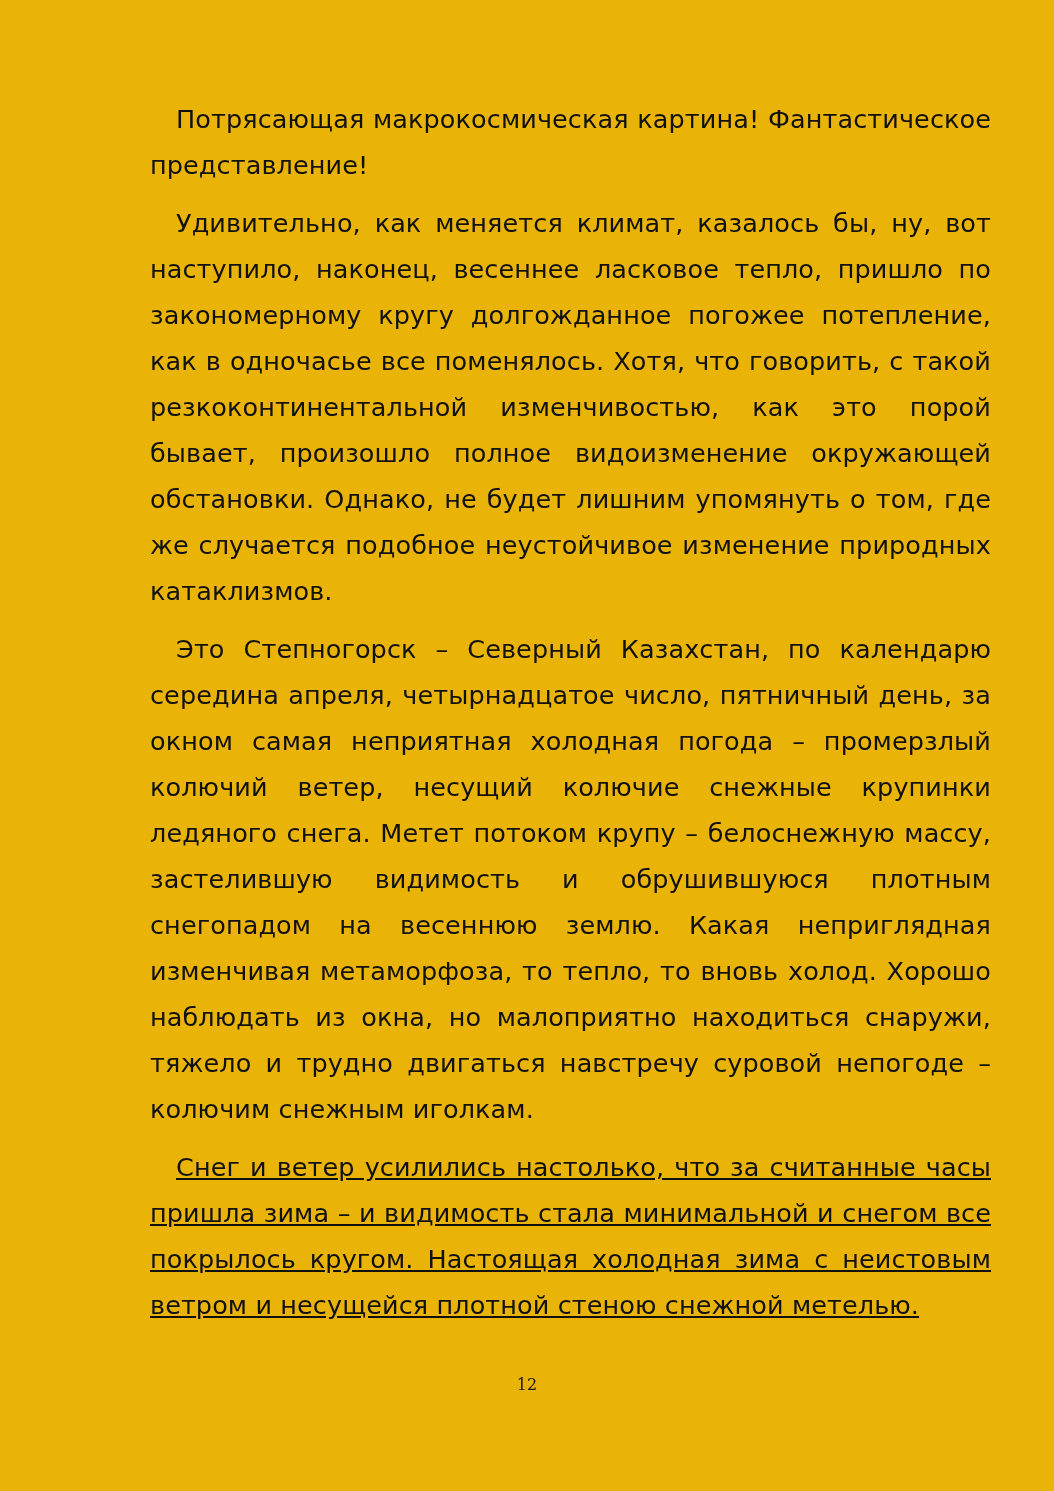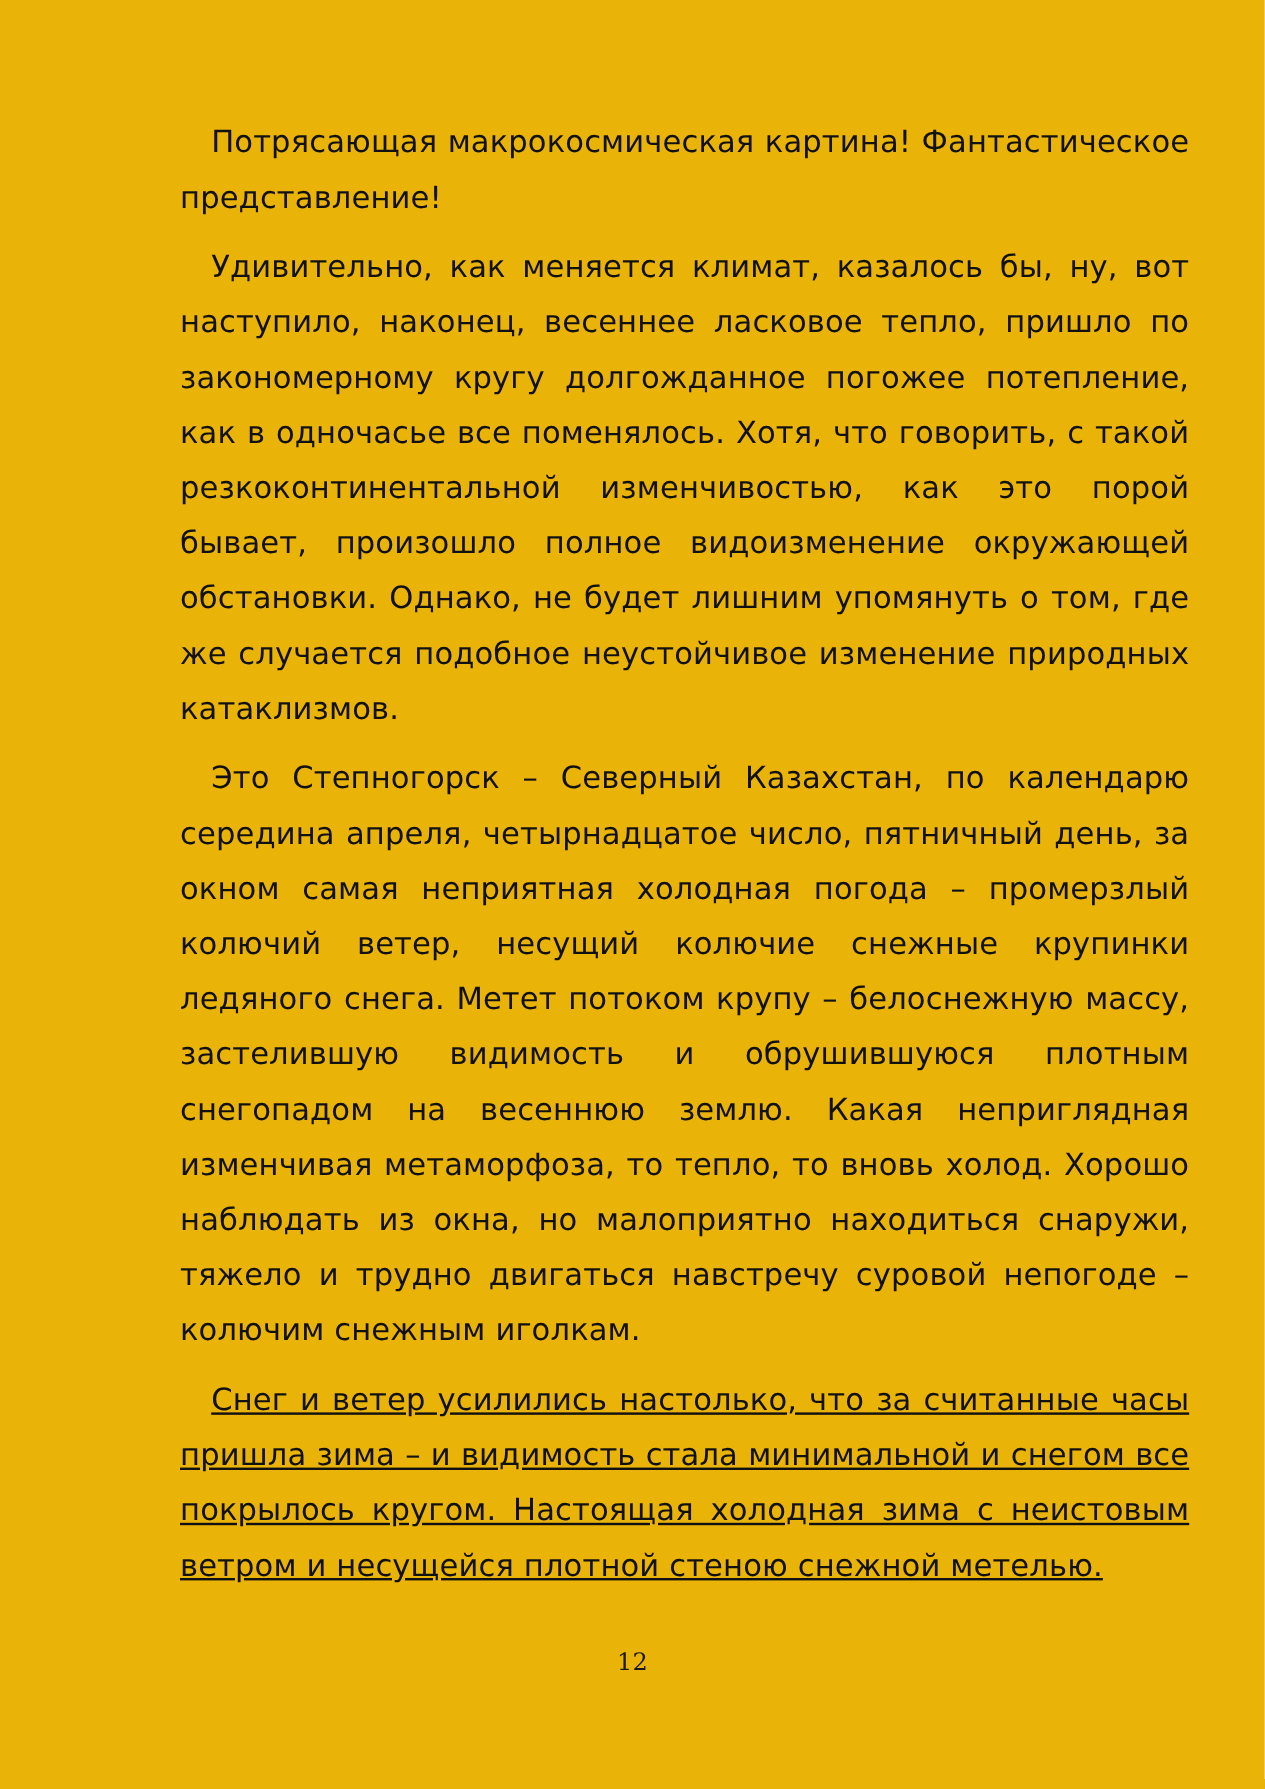--- a/index.html
+++ b/index.html
@@ -41,21 +41,21 @@
     margin-bottom: 0;
     text-decoration: underline;
   }
   
   .page-number {
     position: absolute;
     left: 0;
     right: 0;
     top: 1372px;
     text-align: center;
-    font-size: 20px;
+    font-size: 16px;
     line-height: 26px;
     color: #1a1a1a;
     font-family: "DejaVu Serif", "Liberation Serif", serif;
   }
 </style>
 </head>
 <body>
 
 <div class="page">
 

